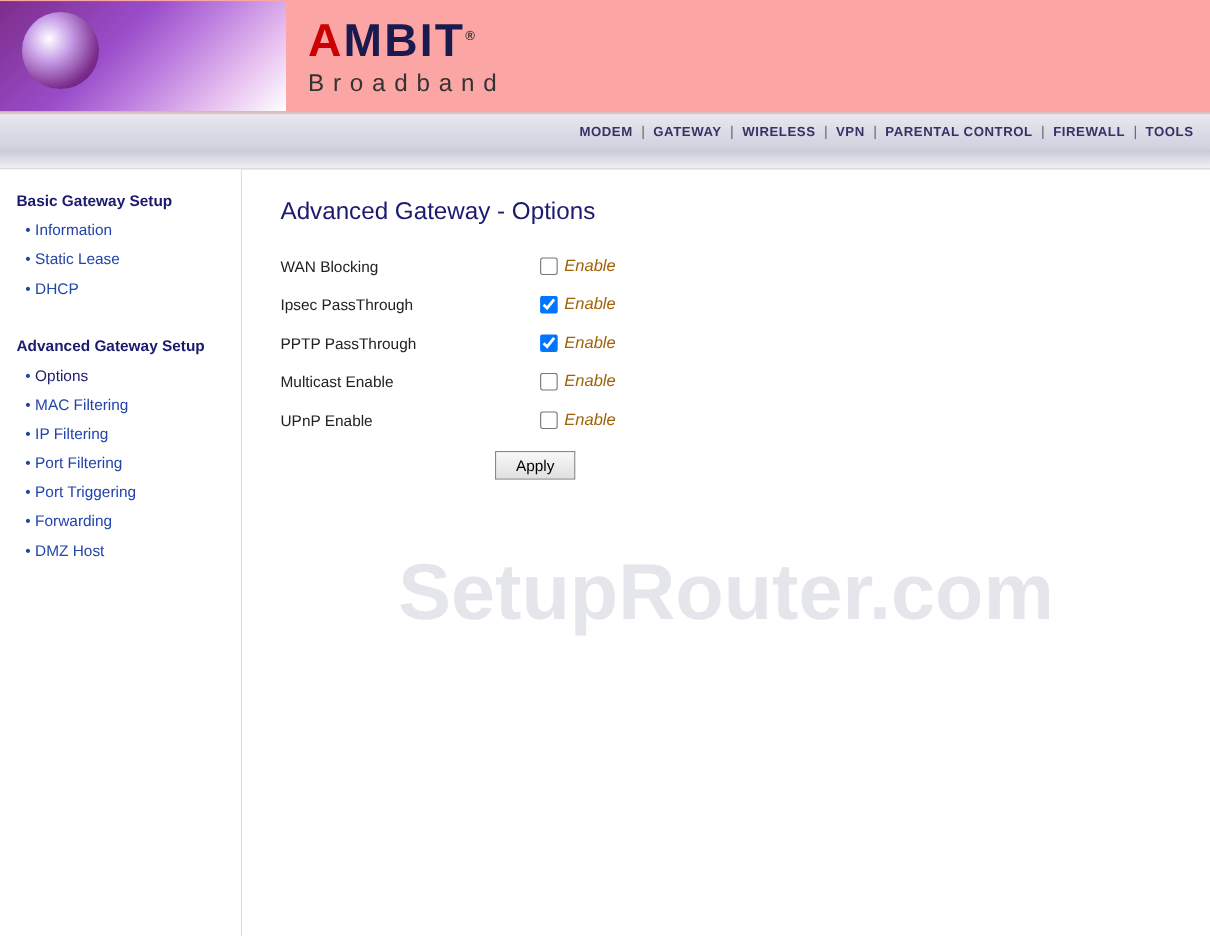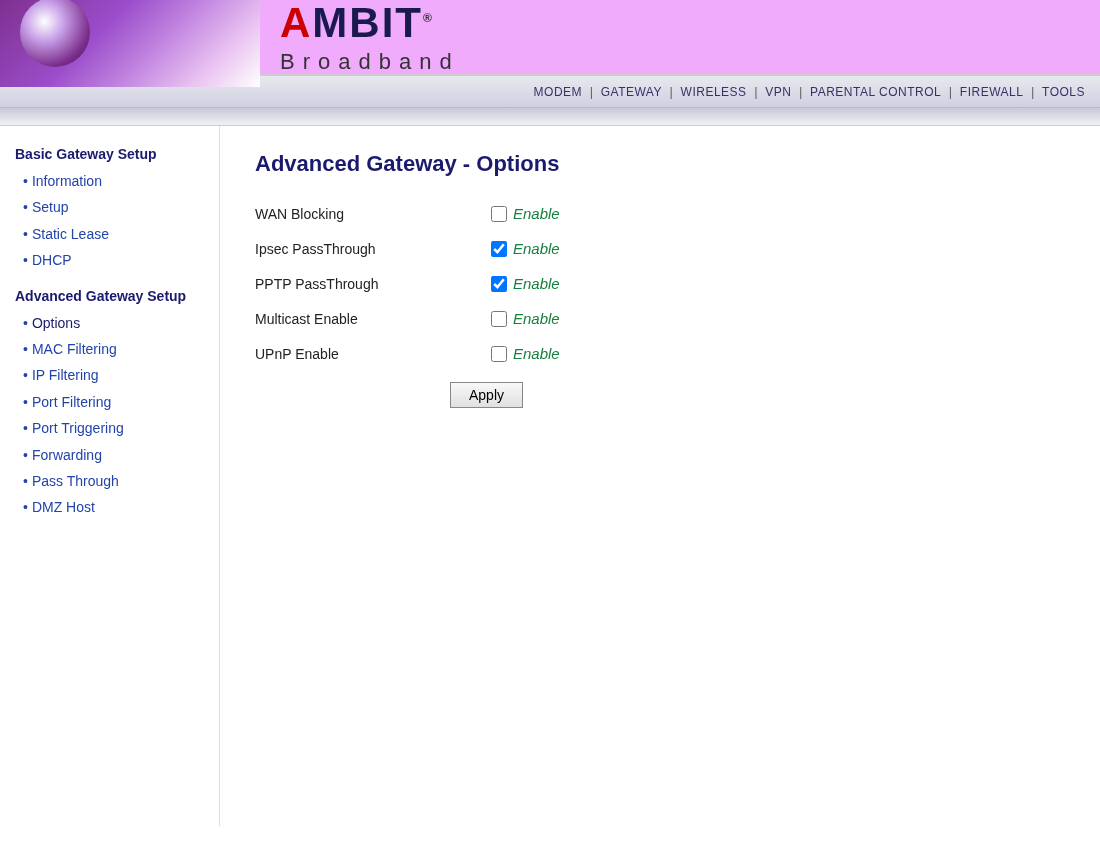--- a/index.html
+++ b/index.html
@@ -2,23 +2,23 @@
 <html><head>
   <meta charset="utf-8">
   <style>
     * { margin: 0; padding: 0; box-sizing: border-box; }
     body { font-family: Arial, sans-serif; background: #fff; width: 1100px; min-height: 851px; }
 
     
     #header {
       display: flex;
       align-items: center;
-      background: #f0abfc;
+      background: #fca5a5;
       border-bottom: 2px solid #ccc;
-      height: 76px;
+      height: 104px;
     }
     #header-globe {
       width: 260px;
       height: 100px;
       background: linear-gradient(135deg, #7b2d8b 0%, #9b4dca 40%, #c084e0 60%, #e8c0f0 80%, #fff 100%);
       position: relative;
       overflow: hidden;
       flex-shrink: 0;
     }
     #header-globe::before {
@@ -66,21 +66,21 @@
     #navbar {
       background: linear-gradient(to bottom, #e8e8f0 0%, #d0d0e0 100%);
       border-bottom: 1px solid #bbb;
       text-align: right;
       padding: 8px 15px;
       font-size: 13px;
     }
     #navbar a {
       color: #333366;
       text-decoration: none;
-      font-weight: normal;
+      font-weight: bold;
       font-size: 12px;
       letter-spacing: 0.5px;
     }
     #navbar span {
       color: #666;
       margin: 0 4px;
     }
 
     
     #separator {
@@ -101,21 +101,21 @@
       background: #fff;
       border-right: 1px solid #ddd;
       padding: 20px 15px;
       flex-shrink: 0;
     }
     .sidebar-section-title {
       color: #1a1a6e;
       font-weight: bold;
       font-size: 14px;
       margin-bottom: 6px;
-      margin-top: 14px;
+      margin-top: 31px;
     }
     .sidebar-section-title:first-child { margin-top: 0; }
     .sidebar-item {
       display: block;
       color: #2244aa;
       text-decoration: none;
       font-size: 14px;
       padding: 2px 0 2px 8px;
       line-height: 1.6;
     }
@@ -129,21 +129,21 @@
     
     #content {
       flex: 1;
       padding: 25px 35px;
       position: relative;
       overflow: hidden;
     }
     #page-title {
       font-size: 22px;
       color: #1a1a6e;
-      font-weight: bold;
+      font-weight: normal;
       margin-bottom: 28px;
     }
 
     
     #watermark {
       position: absolute;
       font-size: 72px;
       color: rgba(180, 180, 200, 0.35);
       font-weight: bold;
       top: 55%;
@@ -176,21 +176,21 @@
       gap: 6px;
     }
     .form-check-group input[type="checkbox"] {
       width: 16px;
       height: 16px;
       cursor: pointer;
     }
     .form-enable-label {
       font-style: italic;
       font-size: 15px;
-      color: #15803d;
+      color: #a16207;
     }
     .apply-row {
       margin-top: 20px;
       margin-left: 195px;
     }
     .apply-btn {
       padding: 4px 18px;
       font-size: 14px;
       background: linear-gradient(to bottom, #f8f8f8, #e0e0e0);
       border: 1px solid #888;
@@ -229,37 +229,36 @@
   <a href="#">TOOLS</a>
 </div>
 
 <div id="separator"></div>
 
 <div id="main">
 
   <div id="sidebar">
     <div class="sidebar-section-title">Basic Gateway Setup</div>
     <a href="#" class="sidebar-item">Information</a>
-    <a href="#" class="sidebar-item">Setup</a>
     <a href="#" class="sidebar-item">Static Lease</a>
     <a href="#" class="sidebar-item">DHCP</a>
 
     <div class="sidebar-section-title">Advanced Gateway Setup</div>
     <a href="#" class="sidebar-item active">Options</a>
     <a href="#" class="sidebar-item">MAC Filtering</a>
     <a href="#" class="sidebar-item">IP Filtering</a>
     <a href="#" class="sidebar-item">Port Filtering</a>
     <a href="#" class="sidebar-item">Port Triggering</a>
     <a href="#" class="sidebar-item">Forwarding</a>
-    <a href="#" class="sidebar-item">Pass Through</a>
     <a href="#" class="sidebar-item">DMZ Host</a>
   </div>
 
   <div id="content">
     <div id="page-title">Advanced Gateway - Options</div>
+    <div id="watermark">SetupRouter.com</div>
 
     <div id="options-form">
 
       <div class="form-row">
         <div class="form-label">WAN Blocking</div>
         <div class="form-check-group">
           <input type="checkbox" style="">
           <span class="form-enable-label"><i>Enable</i></span>
         </div>
       </div>

